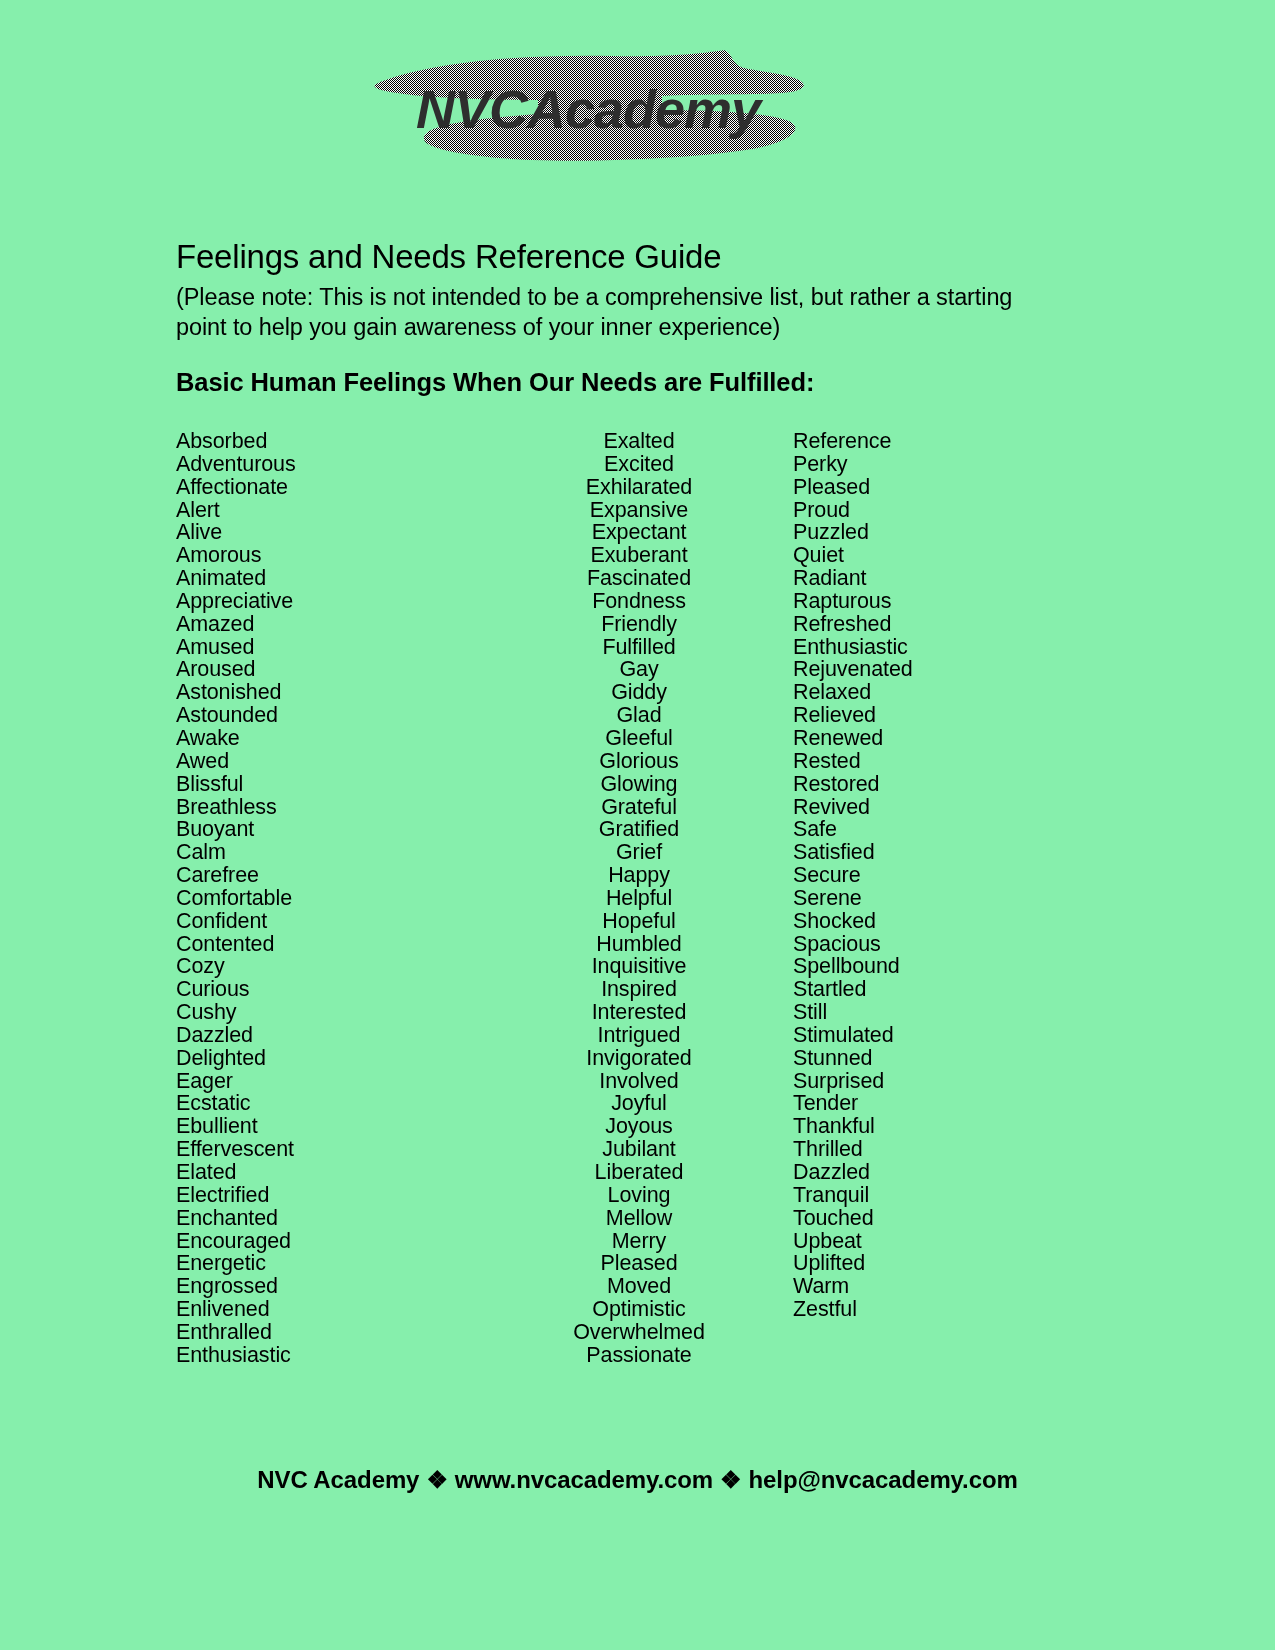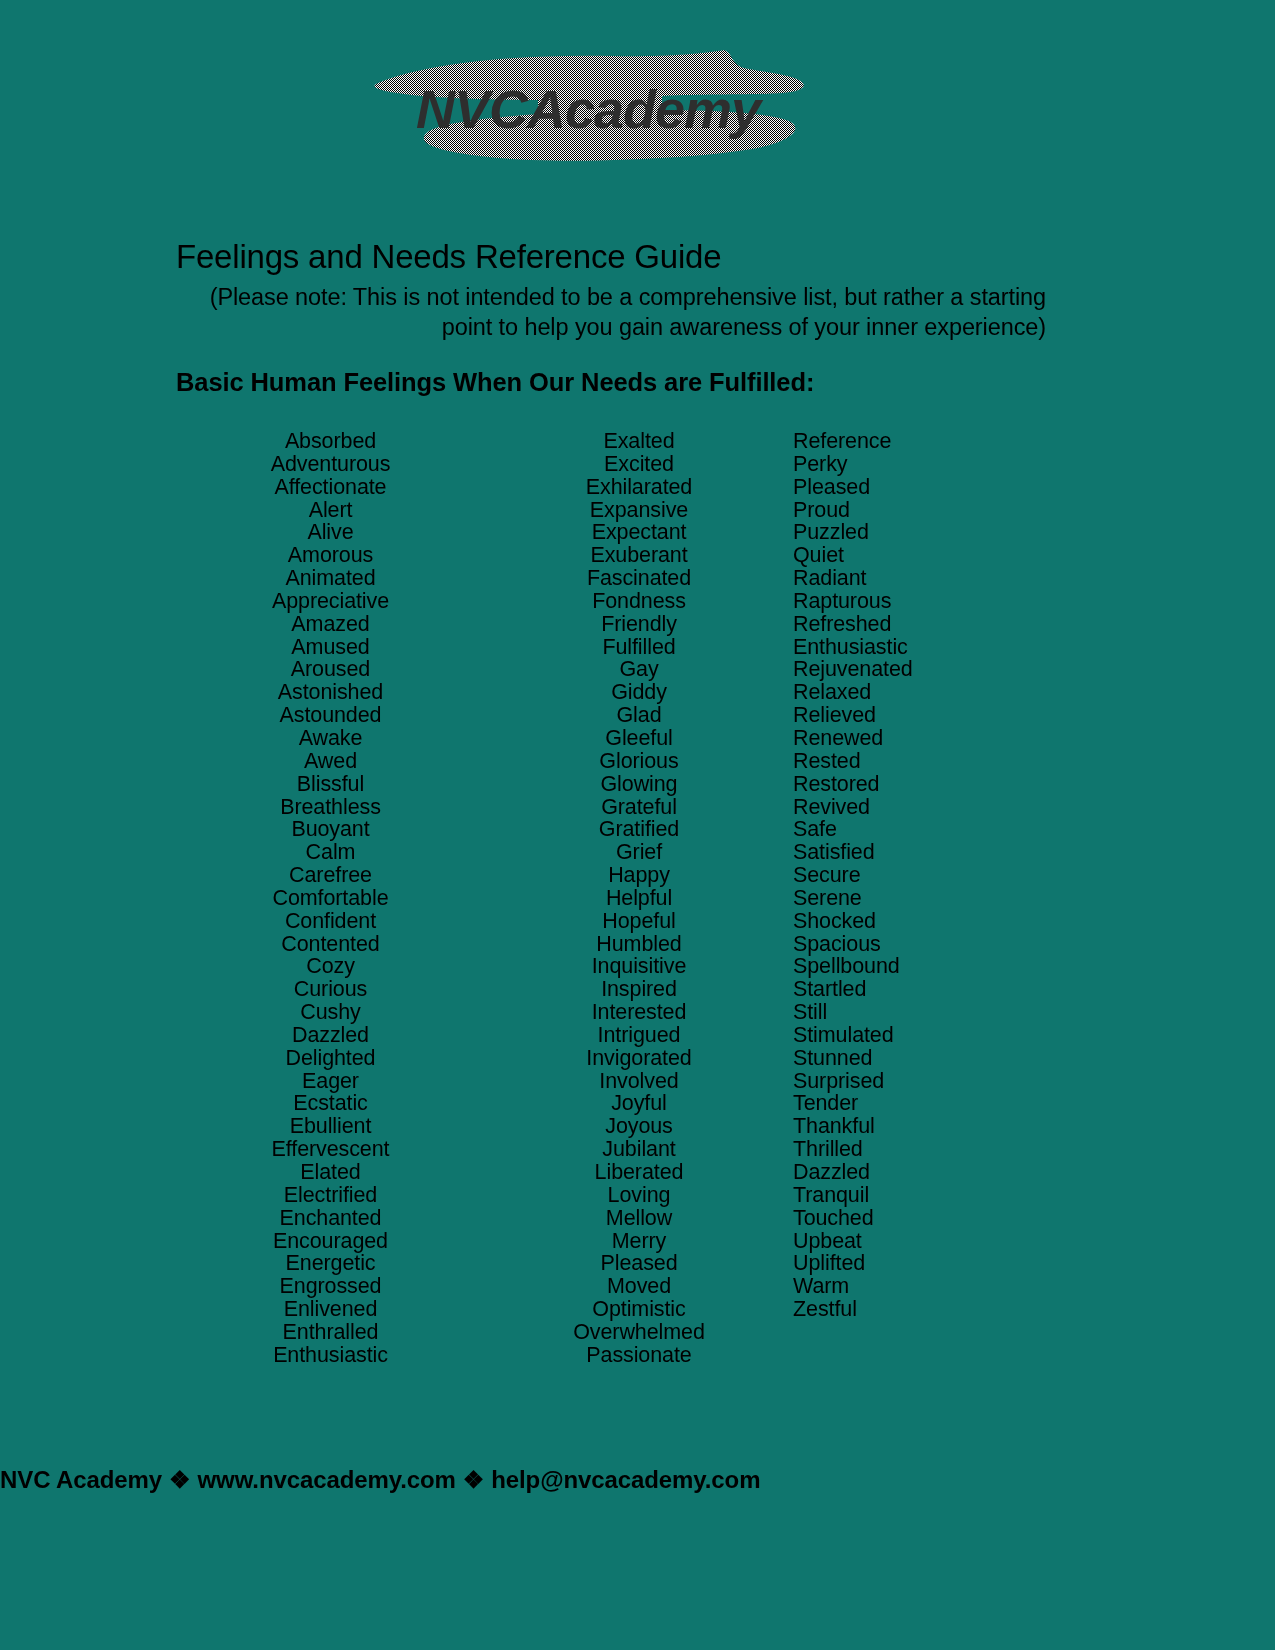--- a/index.html
+++ b/index.html
@@ -12,21 +12,21 @@
     height: 1650px;
     position: relative;
     font-family: "Liberation Sans", sans-serif;
     color: #000000;
     overflow: hidden;
   }
 
   .page {
     position: absolute;
     inset: 0;
-    background: #0f766e;
+    background: #86efac;
   }
 
   
   .logo-wrap {
     position: absolute;
     left: 362px;
     top: 48px;
     width: 452px;
     height: 118px;
   }
@@ -46,21 +46,20 @@
     letter-spacing: -0.2px;
     margin: 0;
     white-space: nowrap;
   }
   .doc-note {
     font-size: 23.5px;
     line-height: 30px;
     margin: 6px 0 0 0;
     width: 870px;
     letter-spacing: -0.1px;
-    text-align: right;
   }
   .section-heading {
     position: absolute;
     left: 176px;
     top: 366px;
     font-size: 25.5px;
     line-height: 32px;
     letter-spacing: -0.1px;
     white-space: nowrap;
     margin: 0;
@@ -72,37 +71,37 @@
     left: 176px;
     top: 430px;
     width: 900px;
     display: flex;
     flex-direction: row;
   }
   .word-col {
     display: flex;
     flex-direction: column;
   }
-  .word-col.c1 { width: 309px; text-align: center; }
+  .word-col.c1 { width: 309px; }
   .word-col.c2 { width: 308px; align-items: center; }
   .word-col.c3 { width: 283px; }
   .word {
     font-size: 21.5px;
     line-height: 22.85px;
     letter-spacing: -0.1px;
     white-space: nowrap;
   }
 
   
   .footer {
     position: absolute;
     left: 0;
     right: 0;
     top: 1466px;
-    text-align: left;
+    text-align: center;
     font-size: 24px;
     font-weight: bold;
     letter-spacing: -0.1px;
   }
   .footer .sep {
     font-weight: bold;
     padding: 0 7px;
   }
 </style>
 </head>

